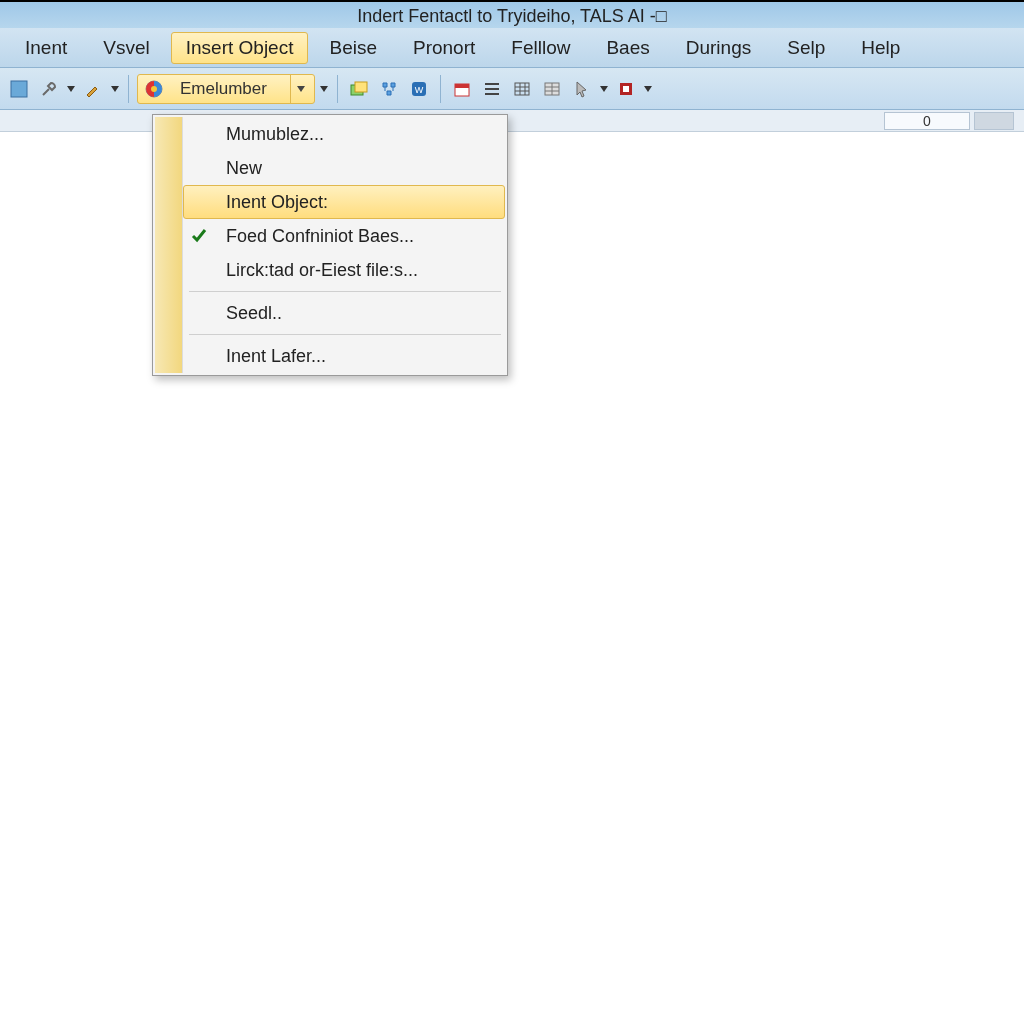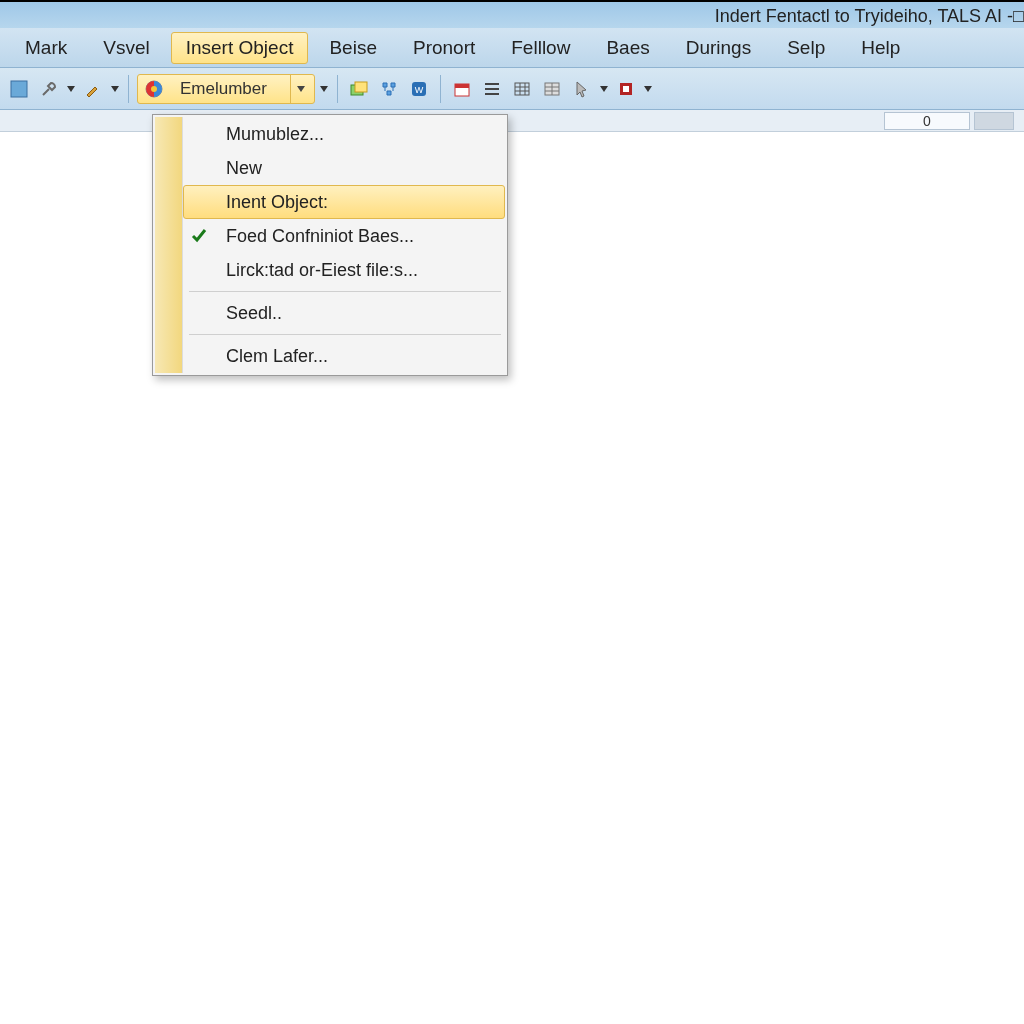--- a/index.html
+++ b/index.html
@@ -1,20 +1,20 @@
 <!DOCTYPE html>
 <html><head>
 <meta charset="utf-8">
 <style>
   * { box-sizing: border-box; margin: 0; padding: 0; font-family: "Segoe UI", Tahoma, sans-serif; }
   html, body { width: 1024px; height: 1024px; overflow: hidden; background: #fff; }
   .window { width: 100%; height: 100%; display: flex; flex-direction: column; }
   .titlebar {
     height: 28px; background: linear-gradient(#9fc8e8, #b6d6ed);
-    border-top: 2px solid #000; text-align: right; font-size: 18px;
+    border-top: 2px solid #000; text-align: center; font-size: 18px;
     line-height: 28px; color: #222;
   }
   .menubar {
     display: flex; align-items: center; height: 40px;
     background: linear-gradient(#d2e4f2, #bcd6eb); border-bottom: 1px solid #8fb3d1;
     padding: 0 10px; gap: 6px;
   }
   .menu-item {
     padding: 4px 14px; font-size: 19px; color: #222; border: 1px solid transparent;
     border-radius: 3px; cursor: default;
@@ -87,21 +87,21 @@
 </head>
 <body>
 
 <div class="window">
 
   <div class="titlebar">
     <span>Indert Fentactl to Tryideiho, TALS AI  -□</span>
   </div>
 
   <div class="menubar" id="menubar">
-      <div class="menu-item">Mark</div>
+      <div class="menu-item">Inent</div>
       <div class="menu-item">Vsvel</div>
       <div class="menu-item active">Insert Object</div>
       <div class="menu-item">Beise</div>
       <div class="menu-item">Pronort</div>
       <div class="menu-item">Felllow</div>
       <div class="menu-item">Baes</div>
       <div class="menu-item">Durings</div>
       <div class="menu-item">Selp</div>
       <div class="menu-item">Help</div>
     </div>
@@ -252,16 +252,16 @@
       </div>
       <div class="dd-item">
         <span>Lirck:tad or-Eiest file:s...</span>
       </div>
       <div class="dd-sep"></div>
       <div class="dd-item">
         <span>Seedl..</span>
       </div>
       <div class="dd-sep"></div>
       <div class="dd-item">
-        <span>Clem Lafer...</span>
+        <span>Inent Lafer...</span>
       </div>
     </div>
 </div>
 
 </body></html>

